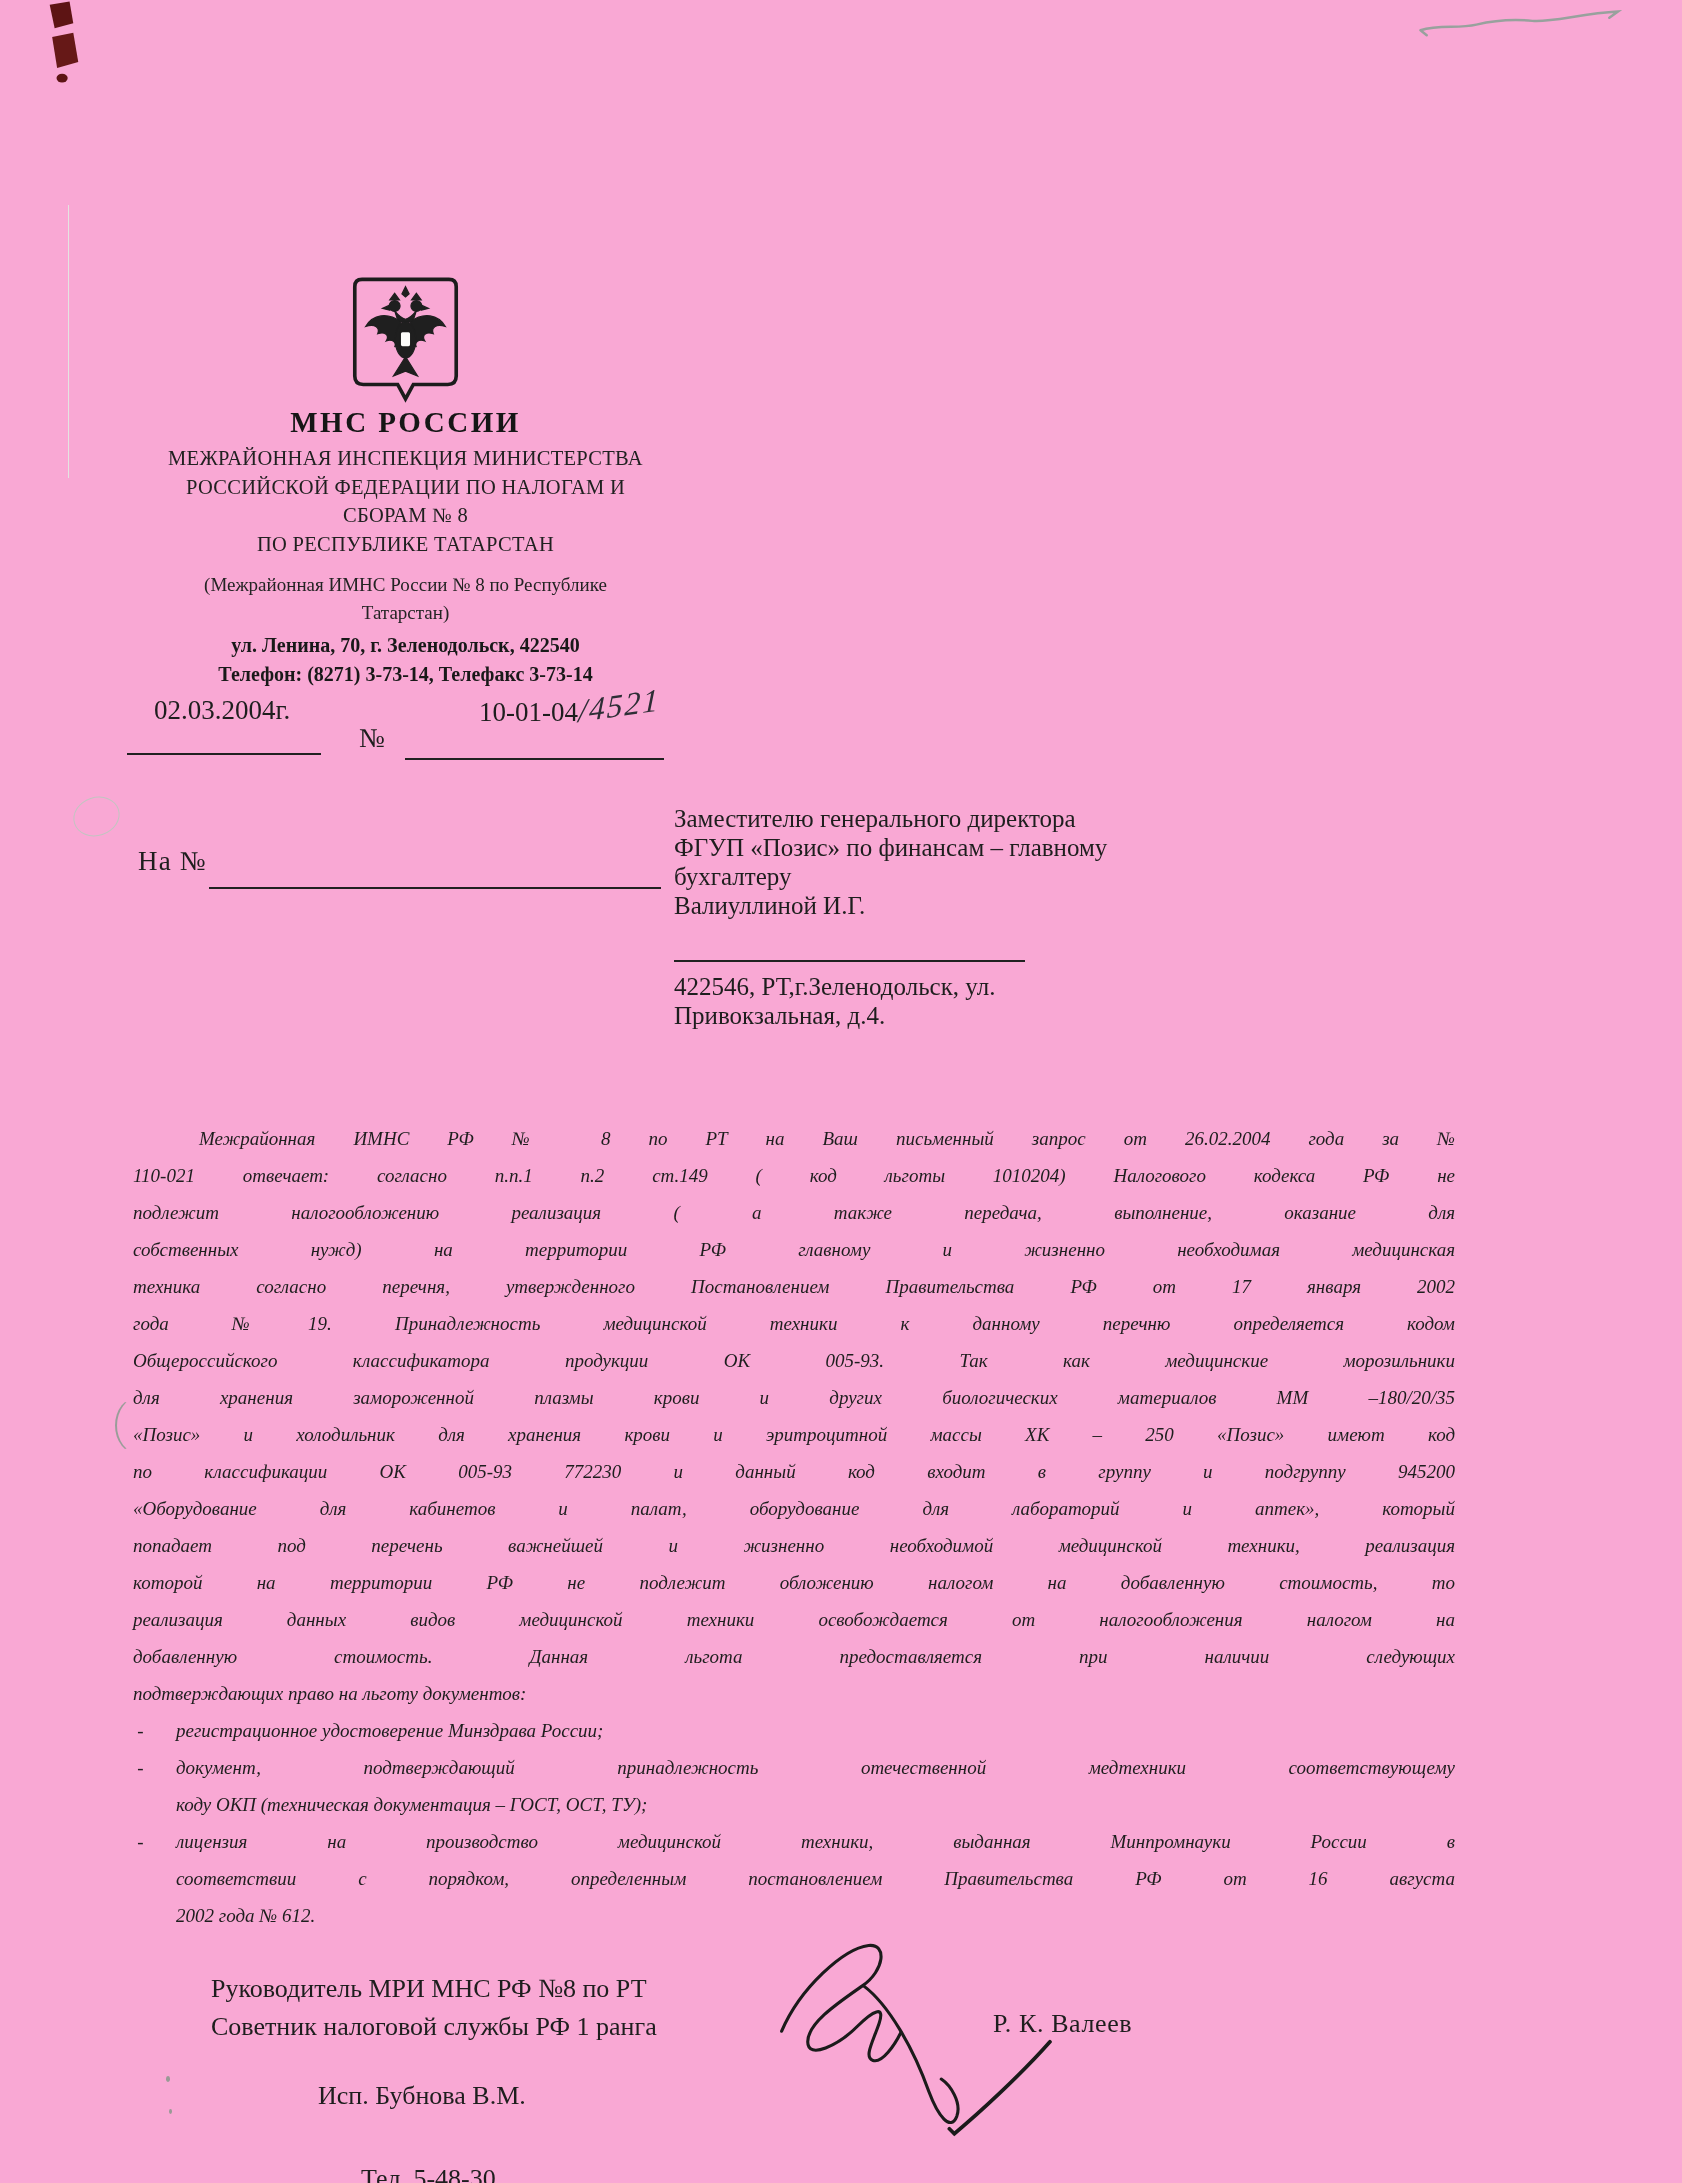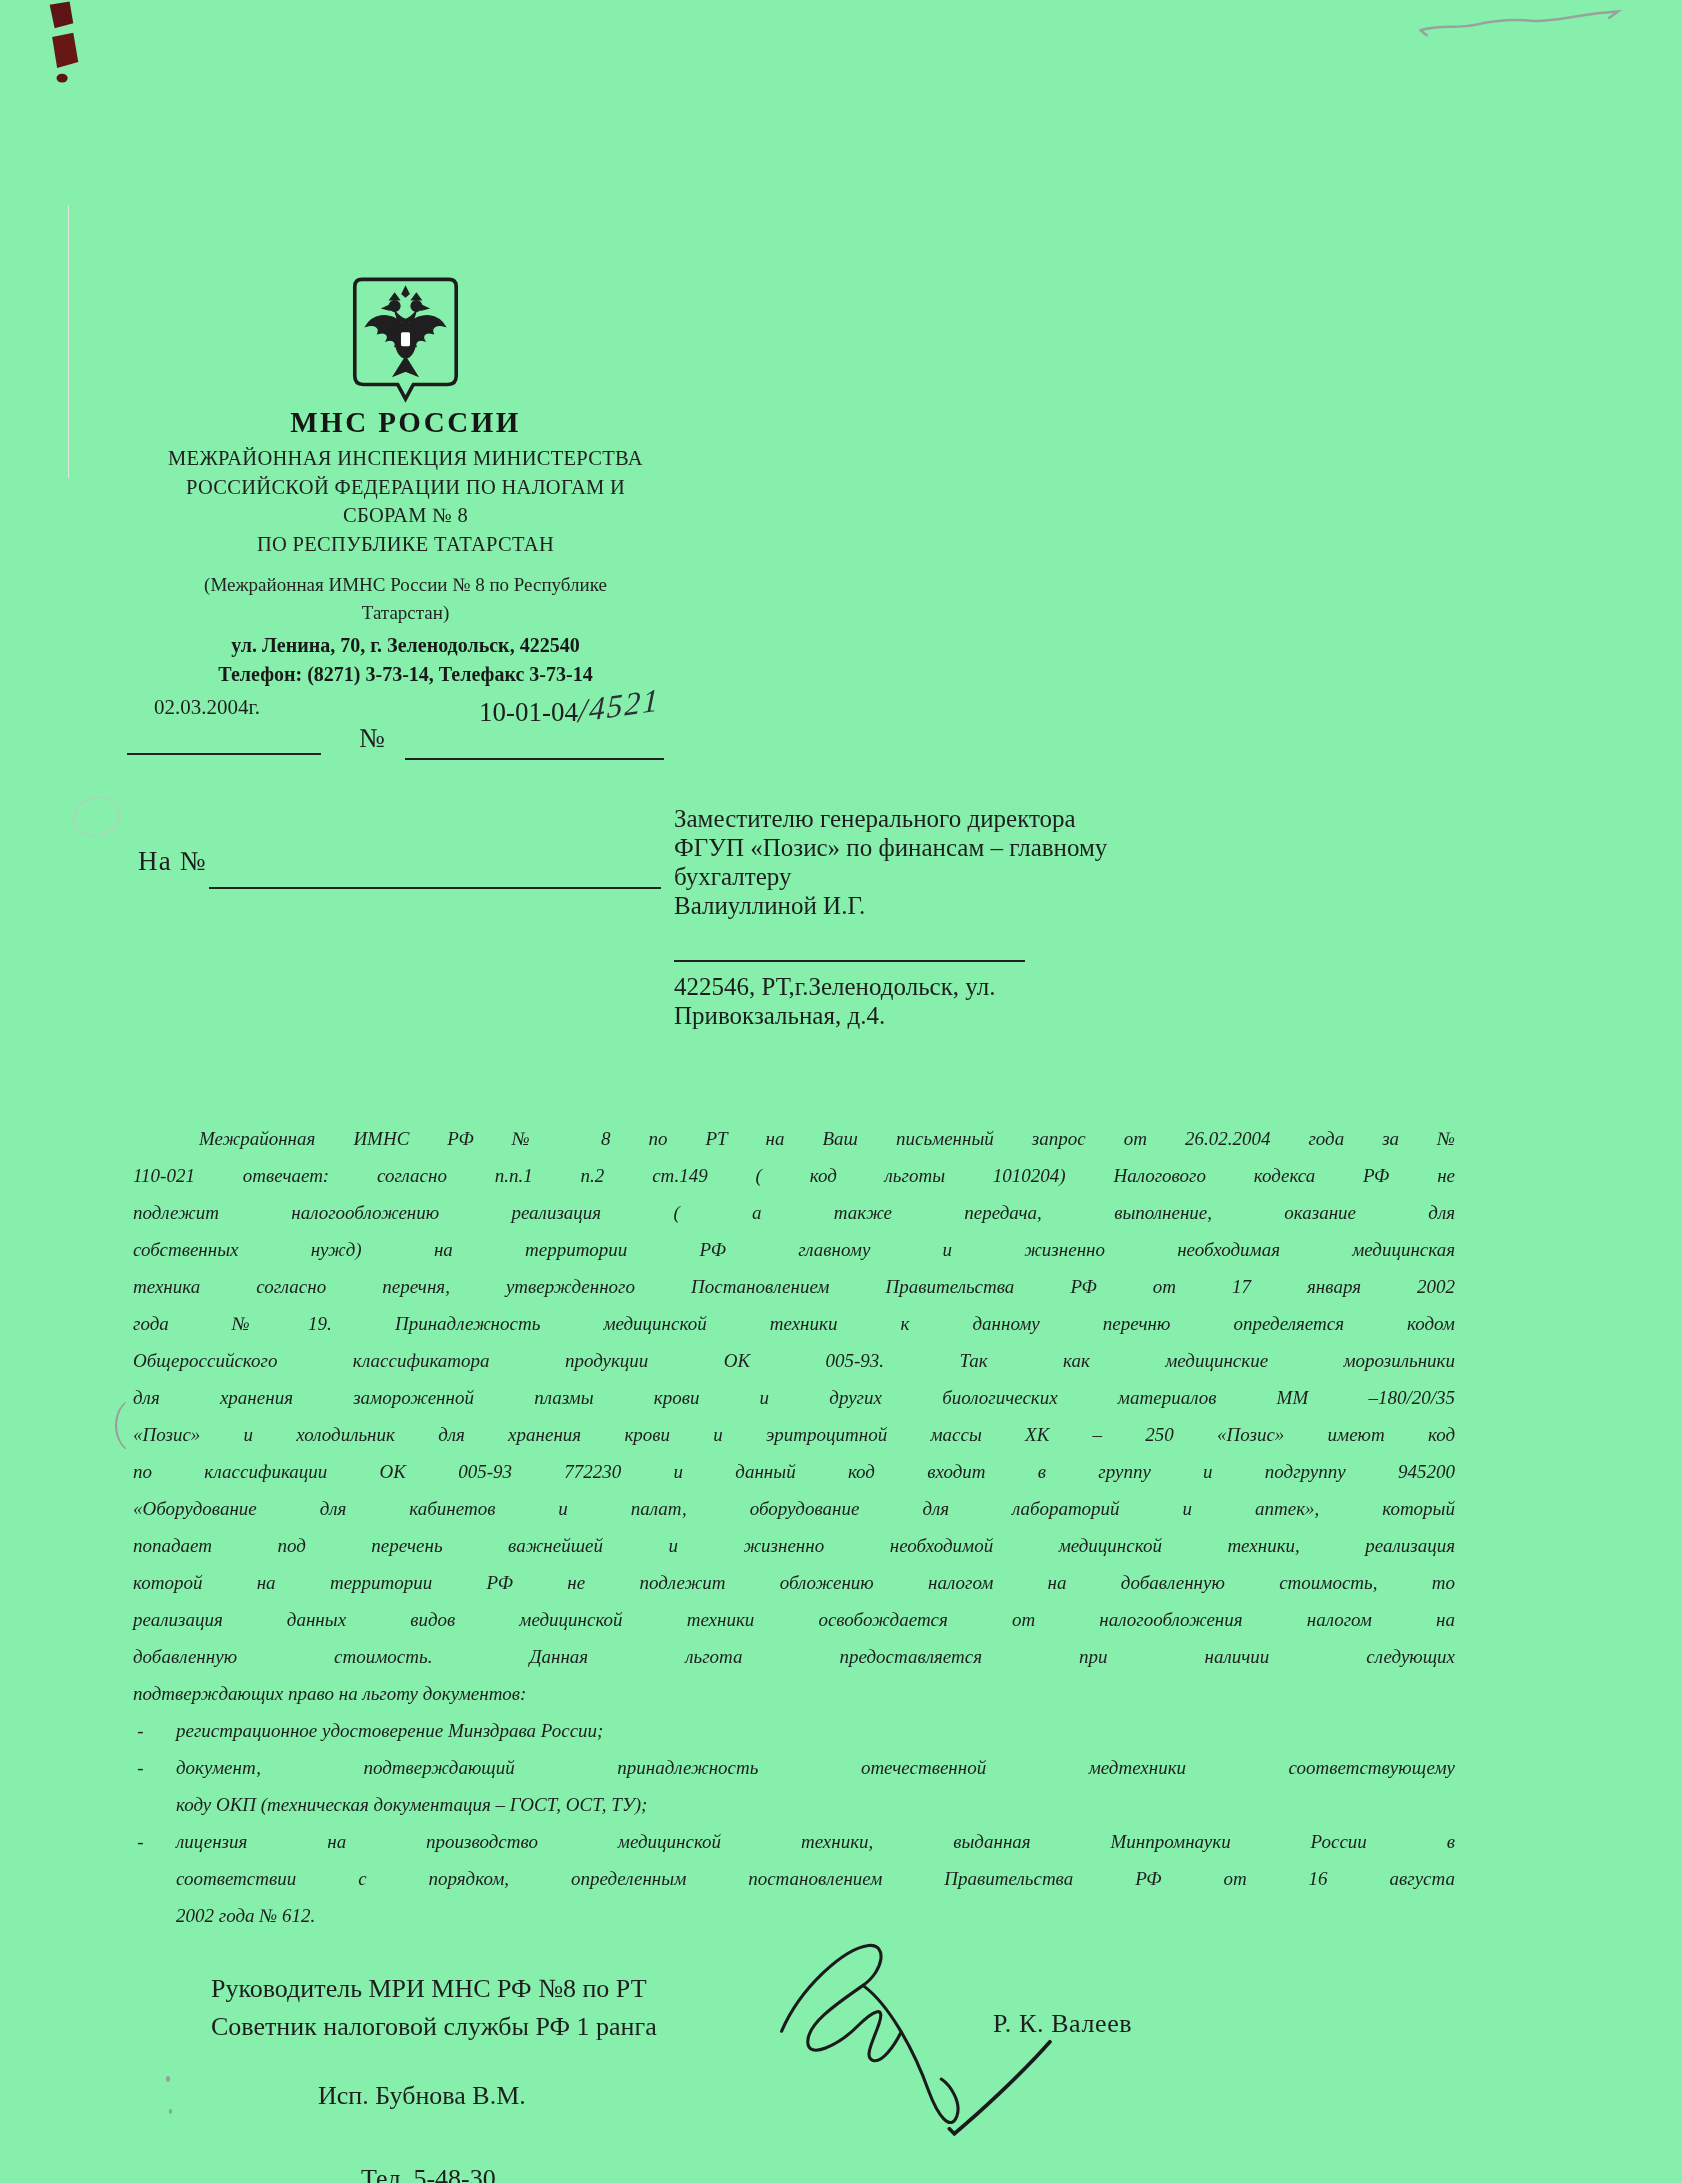--- a/index.html
+++ b/index.html
@@ -1,28 +1,28 @@
 <!DOCTYPE html>
 <html style="font-size:10px"><head>
 <meta charset="utf-8">
 <style>
   html,body{margin:0;padding:0;background:#fdfdfb;}
   .page{
-    position:relative;width:1683px;height:2183px;background:#86efac;
+    position:relative;width:1683px;height:2183px;background:#f9a8d4;
     font-family:"Liberation Serif", serif;color:#1e1e1e;overflow:hidden;
   }
   
   .letterhead{position:absolute;left:116px;top:277px;width:579px;text-align:center;}
   .emblem{display:block;margin:0 auto;width:109px;height:128px;}
   .lh-title{font-size:29px;font-weight:700;letter-spacing:2.5px;margin-top:1.2px;color:#161616;}
   .lh-org{font-size:20.5px;line-height:28.5px;font-weight:400;letter-spacing:0.3px;margin-top:5px;color:#212121;}
   .lh-paren{font-size:19px;line-height:28px;font-weight:400;margin-top:12.4px;color:#242424;}
   .lh-addr{font-size:20px;line-height:29px;font-weight:700;margin-top:4px;color:#191919;}
   
-  .ref-date{position:absolute;left:154px;top:695px;font-size:21px;}
+  .ref-date{position:absolute;left:154px;top:695px;font-size:27px;}
   .ref-num{position:absolute;left:479px;top:692px;font-size:27px;white-space:nowrap;}
   .hand{display:inline-block;font-style:italic;font-size:32px;color:#2e2e36;
         transform:rotate(-8deg) skewX(-10deg);position:relative;top:-5px;letter-spacing:1.9px;}
   .ref-no{position:absolute;left:359px;top:723px;font-size:27px;}
   .uline{position:absolute;background:#212121;height:1.9px;}
   #ul1{left:127px;top:753px;width:194px;}
   #ul2{left:405px;top:758px;width:259px;}
   .na-no{position:absolute;left:138px;top:846px;font-size:27px;letter-spacing:1.2px;}
   #ul3{left:209px;top:887px;width:452px;}
   

